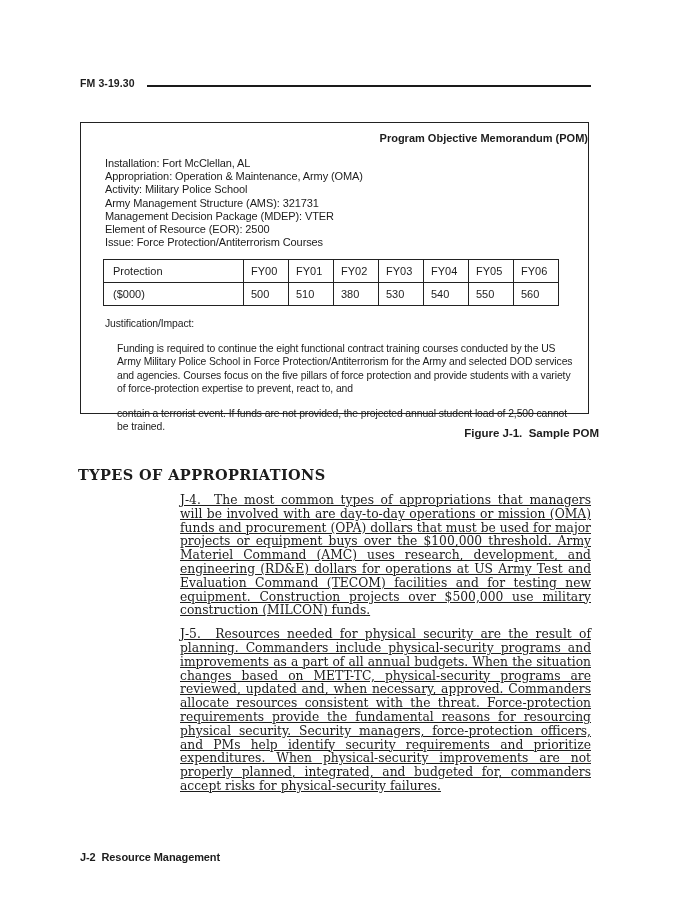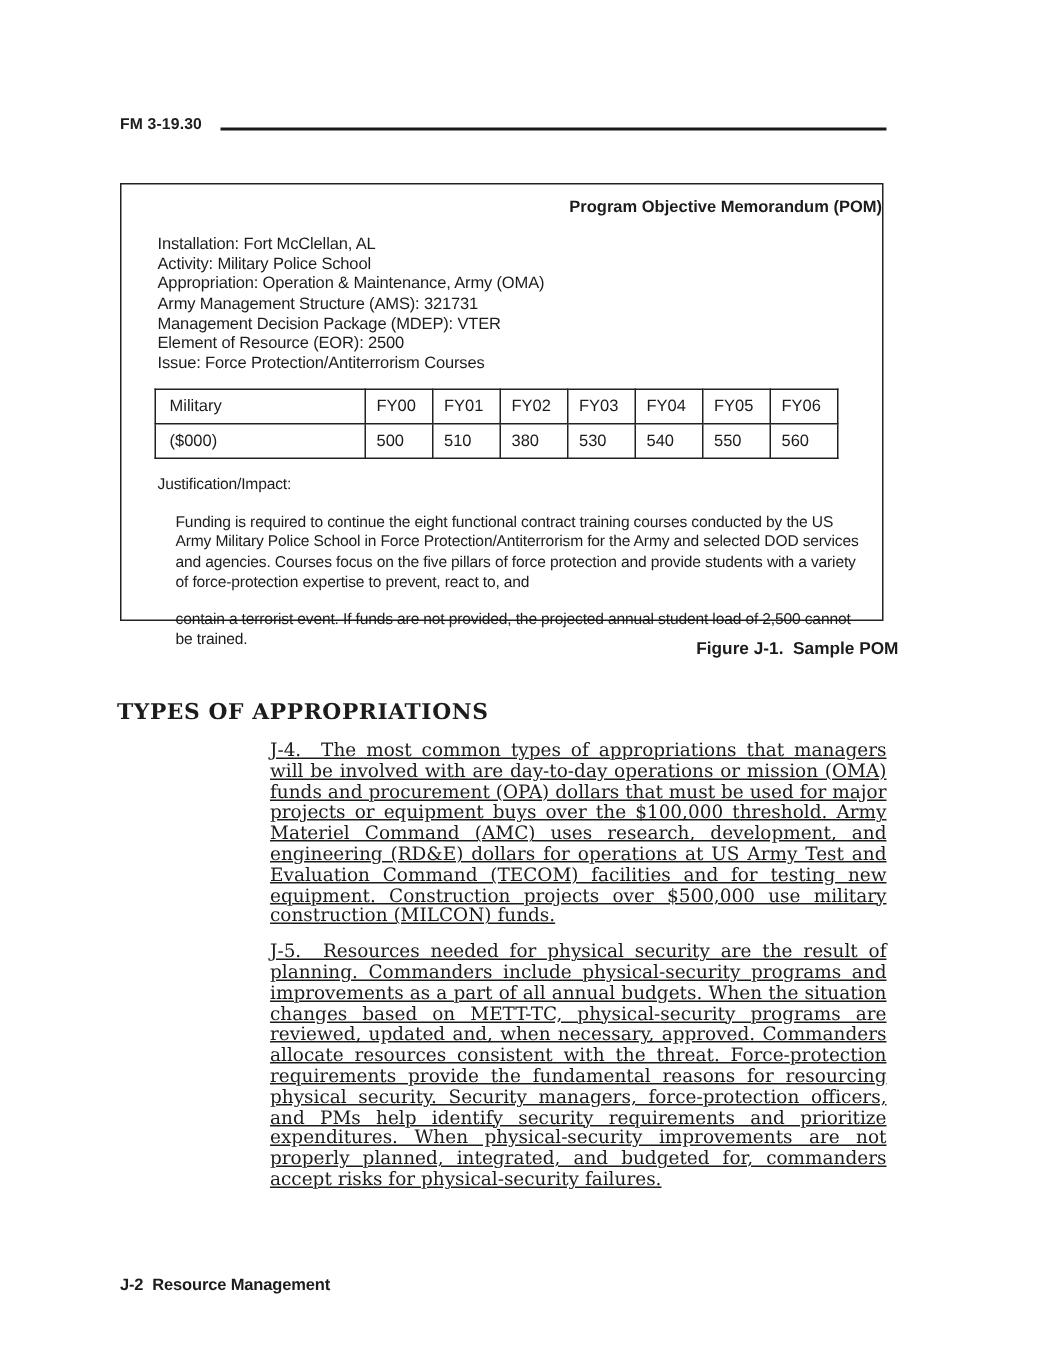--- a/index.html
+++ b/index.html
@@ -141,32 +141,32 @@
 <body>
 
 <div class="doc-header">FM 3-19.30</div>
 <div class="header-rule"></div>
 
 <div class="pom-box">
   <div class="pom-title">Program Objective Memorandum (POM)</div>
 
   <div class="pom-info">
     <div>Installation: Fort McClellan, AL</div>
+    <div>Appropriation: Operation &amp; Maintenance, Army (OMA)</div>
     <div>Activity: Military Police School</div>
-    <div>Appropriation: Operation &amp; Maintenance, Army (OMA)</div>
     <div>Army Management Structure (AMS): 321731</div>
     <div>Management Decision Package (MDEP): VTER</div>
     <div>Element of Resource (EOR): 2500</div>
     <div>Issue: Force Protection/Antiterrorism Courses</div>
   </div>
 
   <table class="pom-table">
     <tbody>
       <tr>
-        <td class="col-resources">Military</td>
+        <td class="col-resources">Protection</td>
         <td class="col-fy">FY00</td>
         <td class="col-fy">FY01</td>
         <td class="col-fy">FY02</td>
         <td class="col-fy">FY03</td>
         <td class="col-fy">FY04</td>
         <td class="col-fy">FY05</td>
         <td class="col-fy">FY06</td>
       </tr>
       <tr>
         <td class="col-resources">($000)</td>

